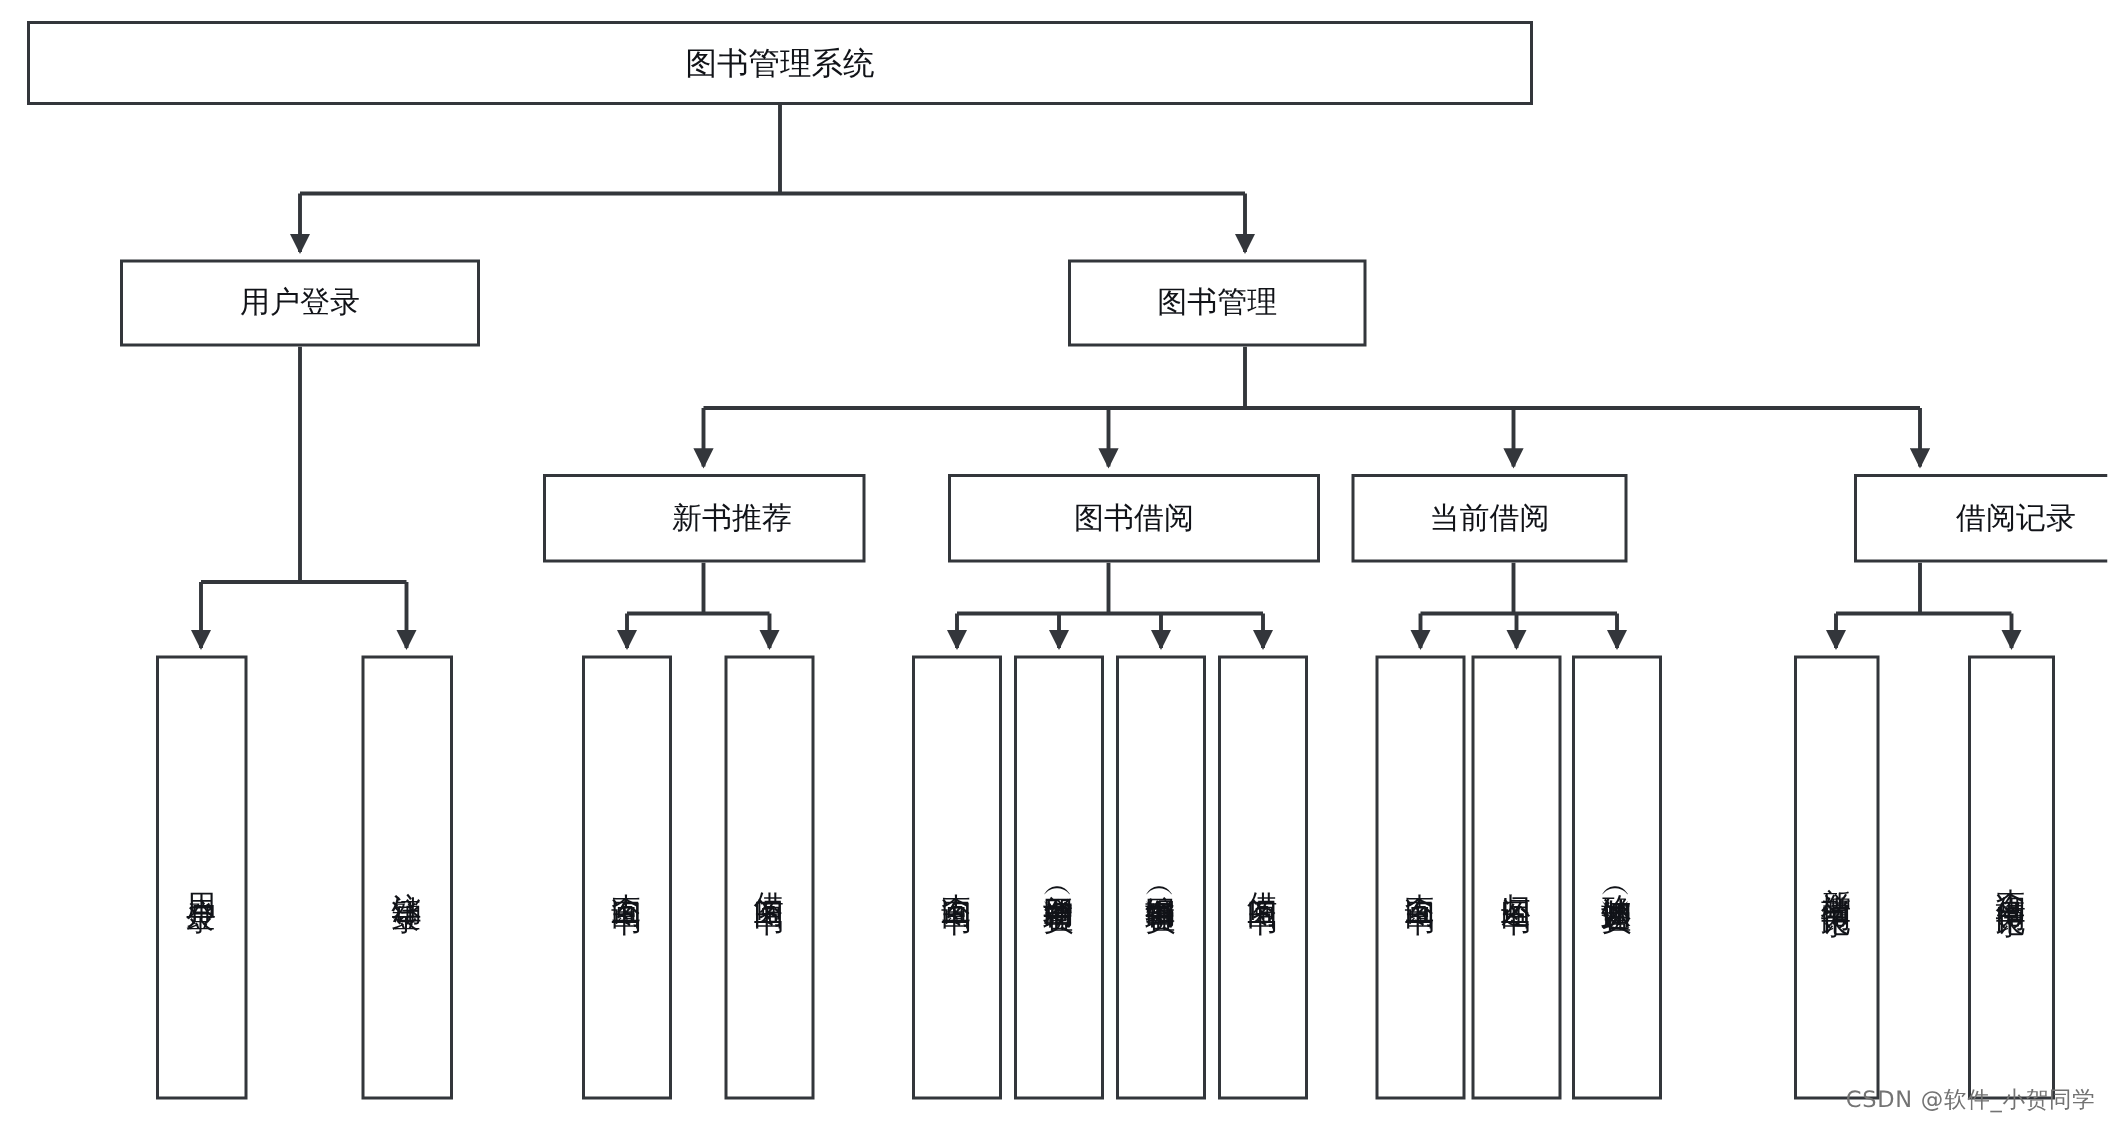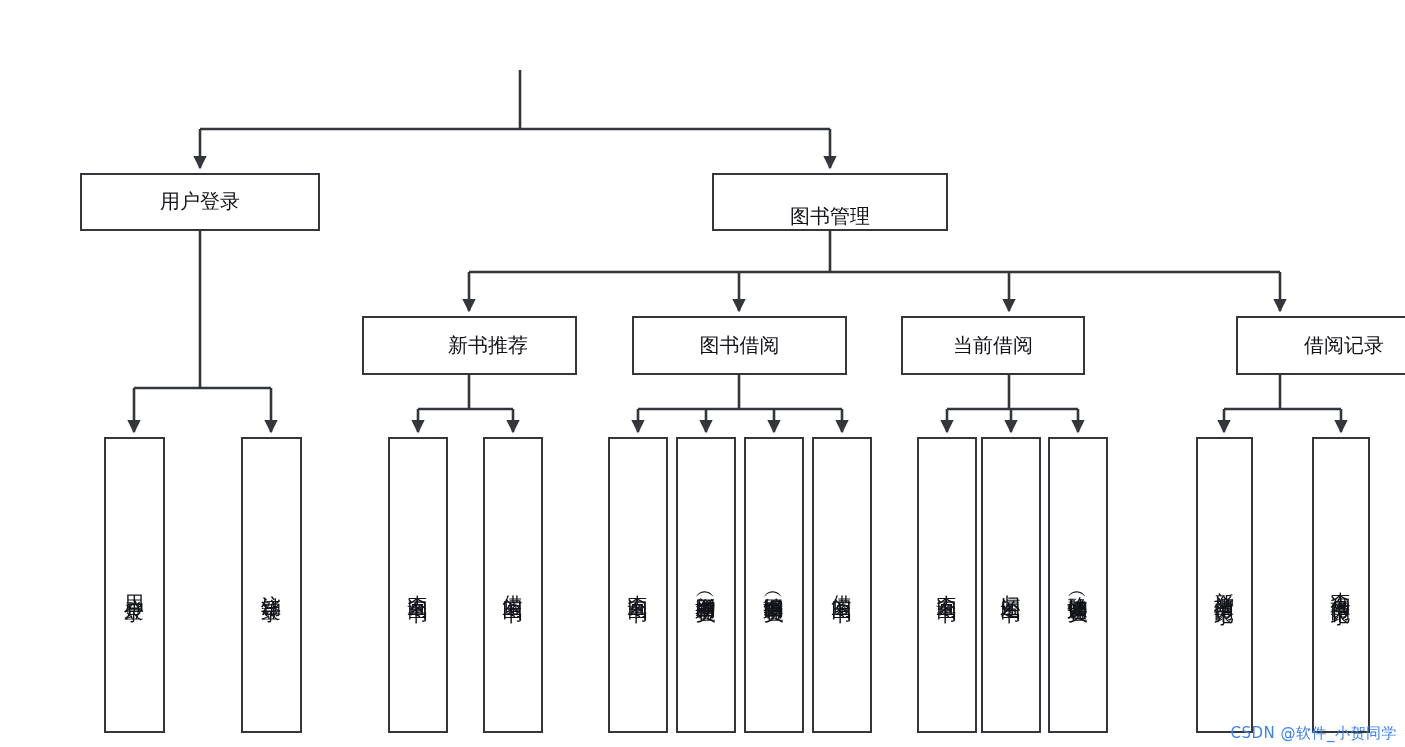--- a/index.html
+++ b/index.html
@@ -68,21 +68,21 @@
     max-height: 100%;
   }
   .node.leaf.tall-text .node-label {
     letter-spacing: 1px;
   }
   #watermark {
     position: absolute;
     right: 8px;
     bottom: 4px;
     font-size: 15px;
-    color: #3b82f6;
+    color: #737373;
     letter-spacing: 0.5px;
     z-index: 5;
     white-space: nowrap;
     user-select: none;
   }
 </style>
 </head>
 <body>
 
 <div id="diagram-canvas">
@@ -130,32 +130,35 @@
       <path d="M 1011 409 L 1011 432" marker-end="url(#arrow)"></path>
       <path d="M 1078 409 L 1078 432" marker-end="url(#arrow)"></path>
 
       <path d="M 1280 375 L 1280 409"></path>
       <path d="M 1224 409 L 1341 409"></path>
       <path d="M 1224 409 L 1224 432" marker-end="url(#arrow)"></path>
       <path d="M 1341 409 L 1341 432" marker-end="url(#arrow)"></path>
     </g>
   </svg>
 
+  <div class="node level-root" id="node-root" style="left: 18px; top: 14px; width: 1004px; height: 56px;">
+    <span class="node-label">图书管理系统</span>
+  </div>
 
   <div id="node-host">
       <div class="node level-one" style="left: 80px; top: 173px; width: 240px; height: 58px;">
         <span class="node-label">用户登录</span>
       </div>
-      <div class="node level-one" style="left: 712px; top: 173px; width: 236px; height: 58px; align-items: flex-end;">
+      <div class="node level-one" style="left: 712px; top: 173px; width: 199px; height: 58px;">
         <span class="node-label">图书管理</span>
       </div>
       <div class="node level-two" style="left: 362px; top: 316px; width: 215px; height: 59px; padding-left: 37px;">
         <span class="node-label">新书推荐</span>
       </div>
-      <div class="node level-two" style="left: 632px; top: 316px; width: 215px; height: 59px;">
+      <div class="node level-two" style="left: 632px; top: 316px; width: 248px; height: 59px;">
         <span class="node-label">图书借阅</span>
       </div>
       <div class="node level-two" style="left: 901px; top: 316px; width: 184px; height: 59px;">
         <span class="node-label">当前借阅</span>
       </div>
       <div class="node level-two" style="left: 1236px; top: 316px; width: 216px; height: 59px;">
         <span class="node-label">借阅记录</span>
       </div>
       <div class="node leaf" style="left: 104px; top: 437px; width: 61px; height: 296px;">
         <span class="node-label">用户登录</span>

